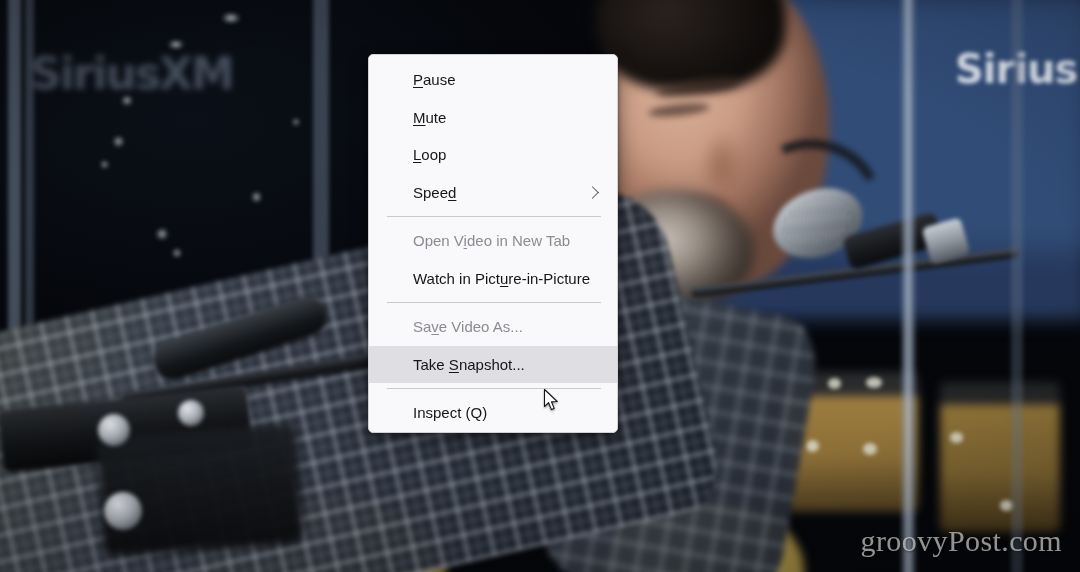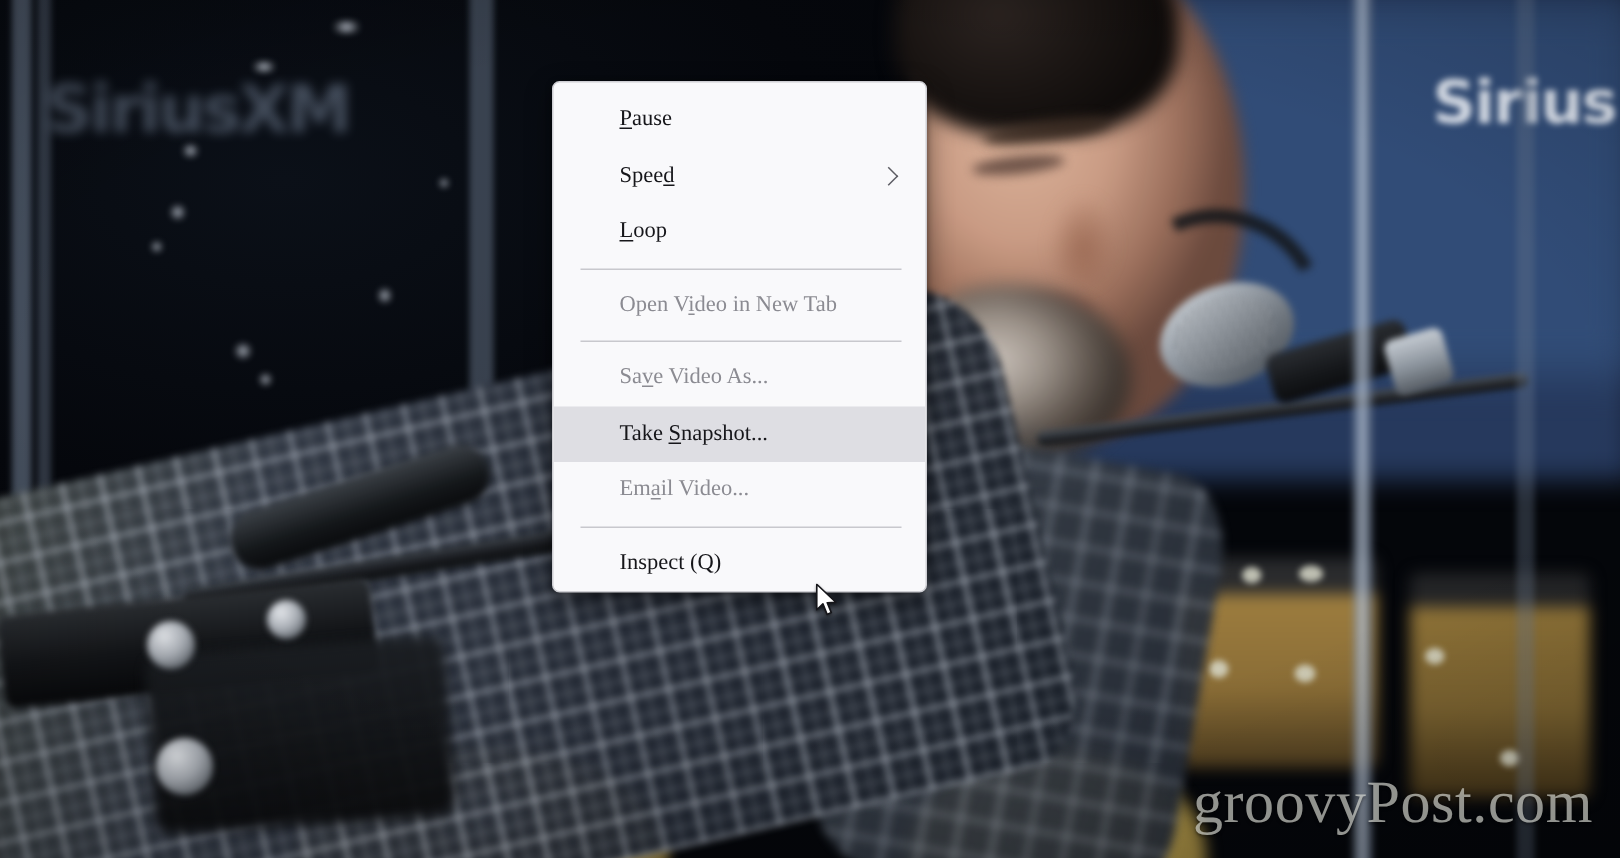--- a/index.html
+++ b/index.html
@@ -380,21 +380,21 @@
     background: radial-gradient(ellipse 120% 100% at 50% 45%, rgba(0,0,0,0) 40%, rgba(0,0,0,.45) 100%);
     pointer-events: none;
   }
 
   
   .watermark {
     position: absolute;
     right: 18px;
     bottom: 14px;
     font-family: "Liberation Serif", "DejaVu Serif", serif;
-    font-size: 40px;
+    font-size: 30px;
     color: rgba(234, 236, 228, .62);
     letter-spacing: .4px;
     text-shadow: 0 1px 2px rgba(0,0,0,.4);
     white-space: nowrap;
   }
 
   
   .context-menu {
     position: absolute;
     left: 368px;
@@ -414,21 +414,20 @@
   .menu-item {
     position: relative;
     display: flex;
     align-items: center;
     height: 37.5px;
     padding: 0 12px 0 44px;
     box-sizing: border-box;
     white-space: nowrap;
     color: #16161a;
     cursor: default;
-    font-family: Liberation Serif, serif;
   }
   .menu-item .label { pointer-events: none; }
   .menu-item.disabled { color: #8b8b92; align-items: center; }
   .menu-item.highlighted { background: #dedee3; }
   .menu-item u { text-decoration: underline; text-underline-offset: 2px; }
 
   .submenu-arrow {
     position: absolute;
     right: 20px;
     top: 50%;
@@ -529,40 +528,43 @@
     <div class="vignette"></div>
   </div>
 
   <div class="watermark">groovyPost.com</div>
 
   <div class="context-menu" id="context-menu">
       <div class="menu-item">
         <span class="label"><u>P</u>ause</span>
       </div>
       <div class="menu-item">
+        <span class="label"><u>M</u>ute</span>
+      </div>
+      <div class="menu-item">
+        <span class="label"><u>L</u>oop</span>
+      </div>
+      <div class="menu-item">
         <span class="label">Spee<u>d</u></span>
         <span class="submenu-arrow"></span>
-      </div>
-      <div class="menu-item">
-        <span class="label"><u>L</u>oop</span>
       </div>
       <div class="menu-separator"></div>
       <div class="menu-item disabled">
         <span class="label">Open V<u>i</u>deo in New Tab</span>
       </div>
+      <div class="menu-item">
+        <span class="label">Watch in Pict<u>u</u>re-in-Picture</span>
+      </div>
       <div class="menu-separator"></div>
       <div class="menu-item disabled">
         <span class="label">Sa<u>v</u>e Video As...</span>
       </div>
       <div class="menu-item highlighted">
         <span class="label">Take <u>S</u>napshot...</span>
       </div>
-      <div class="menu-item disabled">
-        <span class="label">Em<u>a</u>il Video...</span>
-      </div>
       <div class="menu-separator"></div>
       <div class="menu-item">
         <span class="label">Inspect (Q)</span>
       </div>
     </div>
 
   <svg class="cursor" viewBox="0 0 16 24" style="left: 544px; top: 389px;">
     <polygon points="0.5,0.5 0.5,17.5 4.6,13.6 7.4,20.6 10.2,19.4 7.5,12.8 13.2,12.5" fill="#ffffff" stroke="#16161a" stroke-width="1.1" stroke-linejoin="round"></polygon>
   </svg>
 

